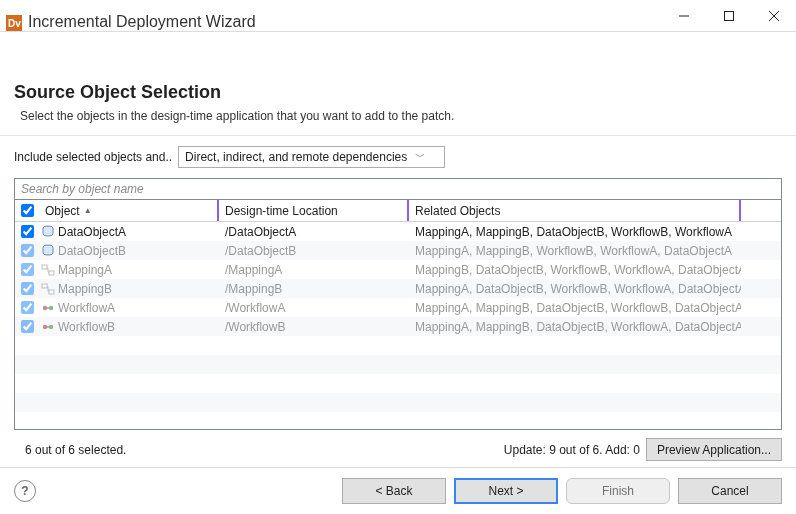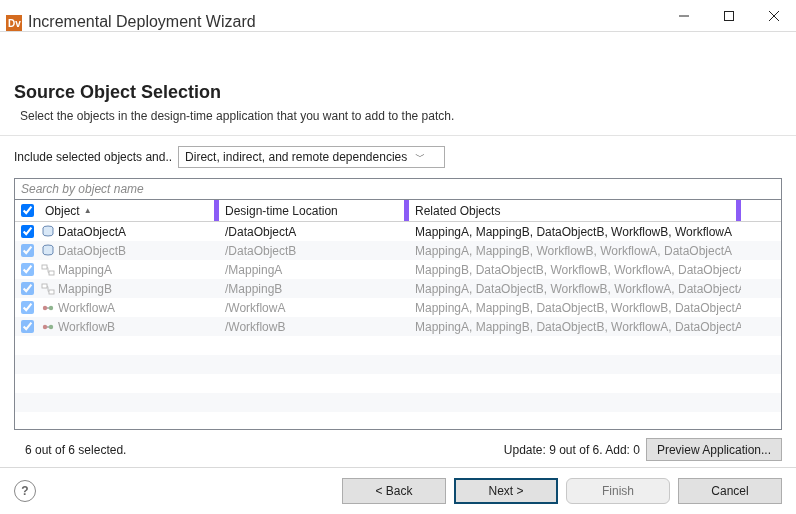--- a/index.html
+++ b/index.html
@@ -100,21 +100,21 @@
     overflow: hidden;
     background: #fff;
   }
   .thead {
     display: flex;
     height: 22px;
     background: #fff;
     border-bottom: 1px solid #d0d0d0;
   }
   .th {
-    border-right: 5px solid #8b5cf6;
+    border-right: 2px solid #8b5cf6;
     padding: 3px 6px;
     font-size: 12px;
     display: flex;
     align-items: center;
     gap: 4px;
   }
   .col-check { width: 24px; flex: none; padding: 0; justify-content: center; border-right: none; }
   .col-obj   { width: 180px; flex: none; }
   .col-loc   { width: 190px; flex: none; }
   .col-rel   { flex: 1; }
@@ -203,21 +203,21 @@
     height: 26px;
     border: 1px solid #adadad;
     background: #e1e1e1;
     display: inline-flex;
     align-items: center;
     justify-content: center;
     margin-left: 8px;
     font-size: 12px;
   }
   .nav-btn.primary {
-    border: 2px solid #0c4a6e;
+    border: 2px solid #3b82f6;
     background: #e1e1e1;
   }
   .nav-btn.disabled {
     color: #737373;
     border-color: #c8c8c8;
     background: #efefef;
     border-radius: 6px;
   }
 </style>
 </head>

